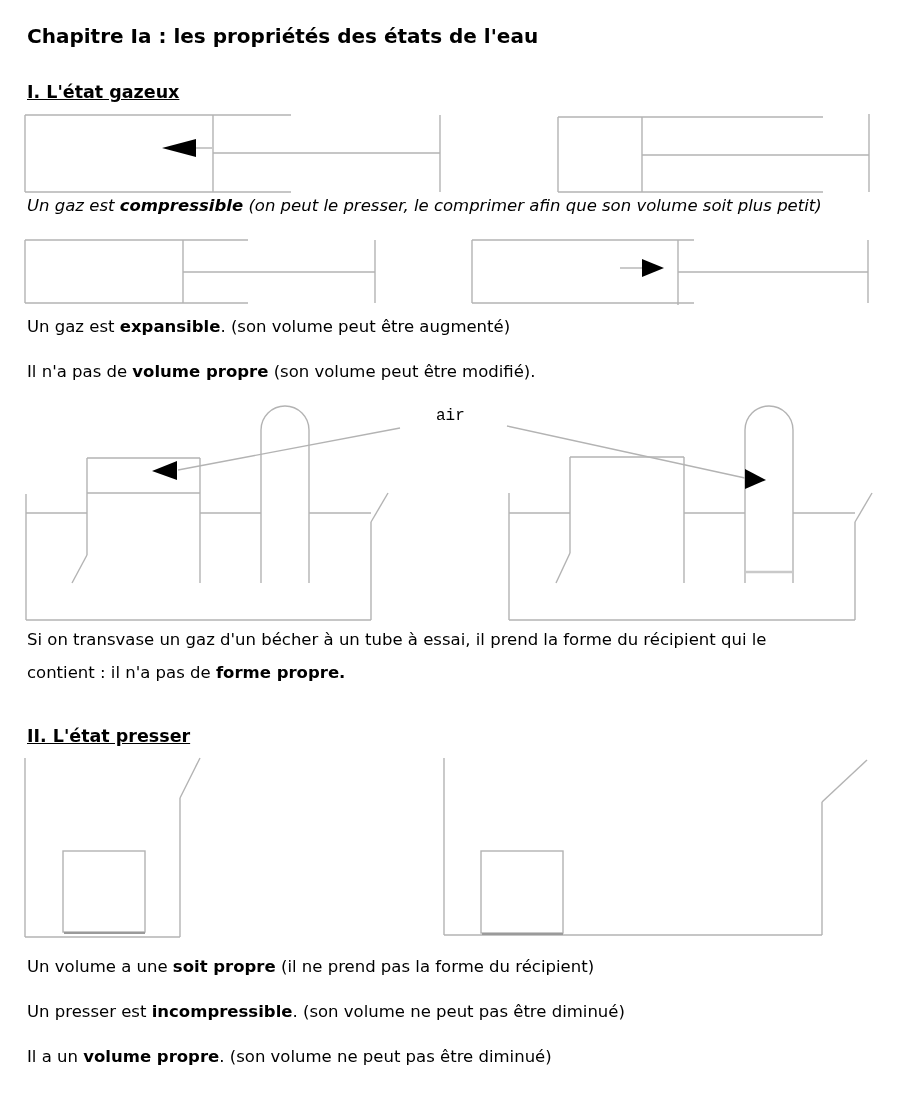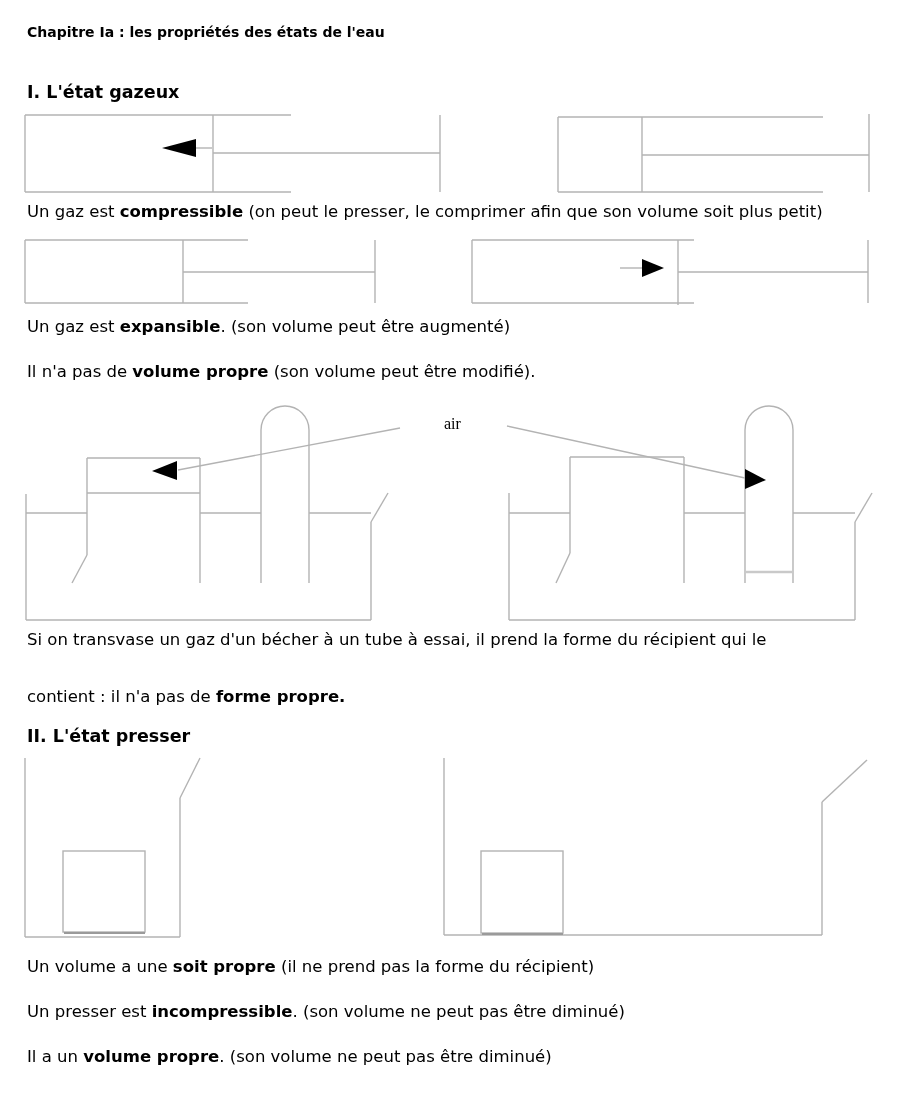--- a/index.html
+++ b/index.html
@@ -19,39 +19,39 @@
   svg polygon.arrow{fill:#000000;stroke:none;}
   svg line.thick{stroke:#c9c9c9;stroke-width:2.5;}
   svg line.shadow{stroke:#9a9a9a;stroke-width:2;}
   .txt{
     position:absolute;left:27px;margin:0;
     font-size:16.5px;line-height:22px;white-space:nowrap;
   }
   .b{font-weight:bold;}
   .title{
     position:absolute;left:27px;top:24px;margin:0;
-    font-size:14px;font-weight:bold;white-space:nowrap;
+    font-size:20px;font-weight:bold;white-space:nowrap;
   }
   .heading{
     position:absolute;left:27px;margin:0;
-    font-size:17.5px;font-weight:bold;white-space:nowrap;
+    font-size:17.5px;font-weight:bold;white-space:nowrap;text-decoration:underline;
   }
   .heading-gas{top:82px;}
   .heading-solid{top:726px;}
-  .t-compressible{top:201px;}
+  .t-compressible{top:195px;font-style:italic;}
   .t-expansible{top:316px;}
   .t-gas-volume{top:361px;}
   .t-transvase1{top:629px;}
-  .t-transvase2{top:686px;text-align:center;}
+  .t-transvase2{top:662px;text-align:center;}
   .t-solid-shape{top:956px;}
   .t-solid-incomp{top:1001px;}
   .t-solid-volume{top:1046px;text-align:right;}
   .air{
-    position:absolute;left:436px;top:407px;margin:8px;
-    font-family:Liberation Serif, serif;
+    position:absolute;left:436px;top:407px;margin:0;
+    font-family:Liberation Mono, monospace;
     font-size:16px;white-space:nowrap;
   }
 </style>
 </head>
 <body>
 
 <div class="page">
 
   <svg id="diagram-svg" class="diagram-layer" viewBox="0 0 901 1101">
       <g>

